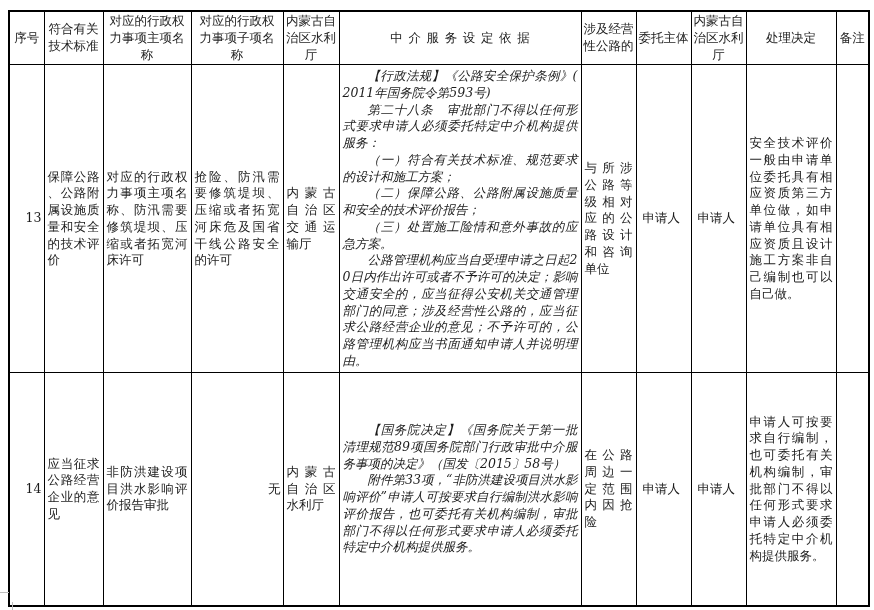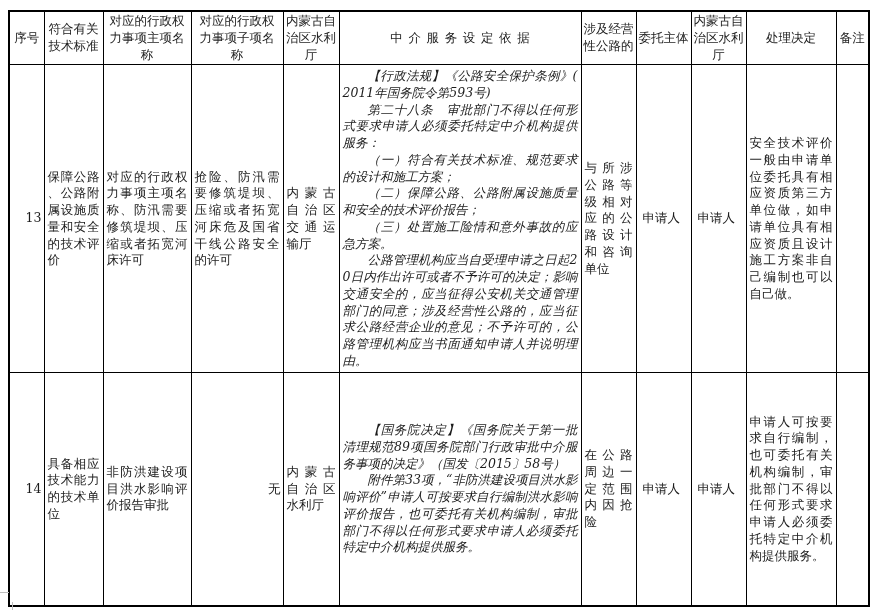--- a/index.html
+++ b/index.html
@@ -124,21 +124,21 @@
         <td class="c-left"><span>申请人</span></td>
         <td class="c-just">
             <div class="jt">安全技术评价一般由申请单位委托具有相应资质第三方单位做，如申请单位具有相应资质且设计施工方案非自己编制也可以自己做。</div>
           </td>
         <td class="c-center"><span></span></td>
       </tr>
 
       <tr class="row-14">
         <td class="c-center">14</td>
         <td class="c-just">
-            <div class="jt">具备相应技术能力的技术单位</div>
+            <div class="jt">应当征求公路经营企业的意见</div>
           </td>
         <td class="c-just">
             <div class="jt">非防洪建设项目洪水影响评价报告审批</div>
           </td>
         <td class="c-center"><span>无</span></td>
         <td class="c-just">
             <div class="jt">内蒙古自治区水利厅</div>
           </td>
         <td class="c-basis">
           <p>【国务院决定】《国务院关于第一批清理规范89项国务院部门行政审批中介服务事项的决定》（国发〔2015〕58号）</p>

